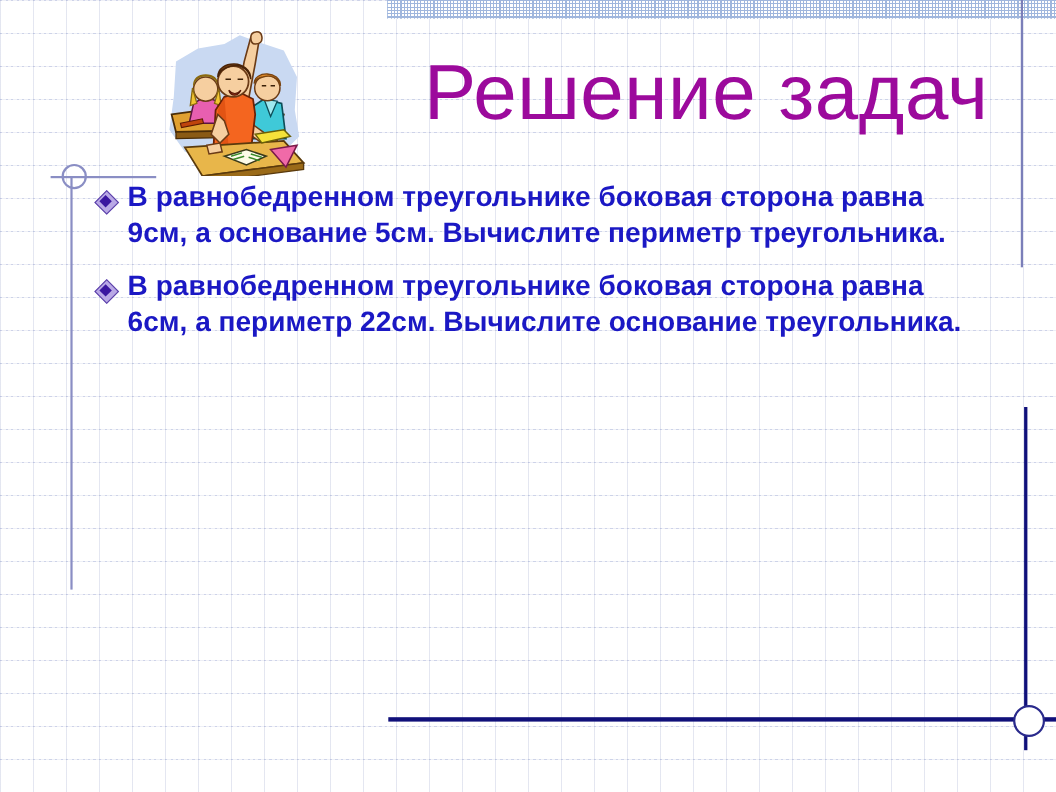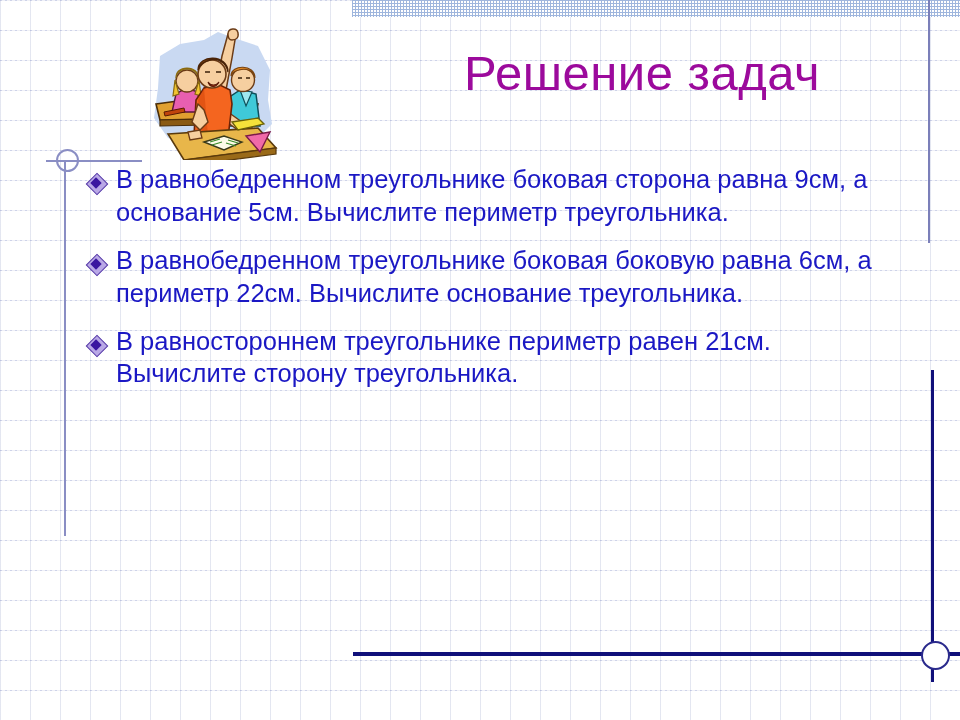--- a/index.html
+++ b/index.html
@@ -150,21 +150,21 @@
   }
   #clipart svg { display: block; }
 
   
   #title {
     position: absolute;
     left: 352px;
     top: 48px;
     width: 580px;
     text-align: center;
-    font-size: 49px;
+    font-size: 71px;
     line-height: 1.05;
     font-weight: 400;
     color: #9c0a9c;
     letter-spacing: 0.5px;
     white-space: nowrap;
   }
 
   
   #bullets {
     position: absolute;
@@ -205,21 +205,21 @@
     width: 8px;
     height: 8px;
     transform: rotate(45deg);
     background: #3a16a0;
   }
   .bullet-text {
     flex: 1 1 auto;
     font-size: 25.5px;
     line-height: 1.29;
     color: #1b18c4;
-    font-weight: 400;
+    font-weight: 700;
   }
 </style>
 </head>
 <body>
 
 <div id="slide">
 
   <div id="grid-dots"></div>
 
   <div id="top-band"></div>
@@ -302,28 +302,19 @@
     </div>
 
 
     <div class="bullet-row">
       <div class="bullet-marker">
         <span class="diamond">
             <span class="outer"></span>
             <span class="inner"></span>
           </span>
       </div>
-      <div class="bullet-text">В равнобедренном треугольнике боковая боковую равна 6см, а периметр 22см. Вычислите основание треугольника.</div>
+      <div class="bullet-text">В равнобедренном треугольнике боковая сторона равна 6см, а периметр 22см. Вычислите основание треугольника.</div>
     </div>
 
-    <div class="bullet-row">
-      <div class="bullet-marker">
-        <span class="diamond">
-            <span class="outer"></span>
-            <span class="inner"></span>
-          </span>
-      </div>
-      <div class="bullet-text">В равностороннем треугольнике периметр равен 21см. Вычислите сторону треугольника.</div>
-    </div>
 
   </div>
 
 </div>
 
 </body></html>

